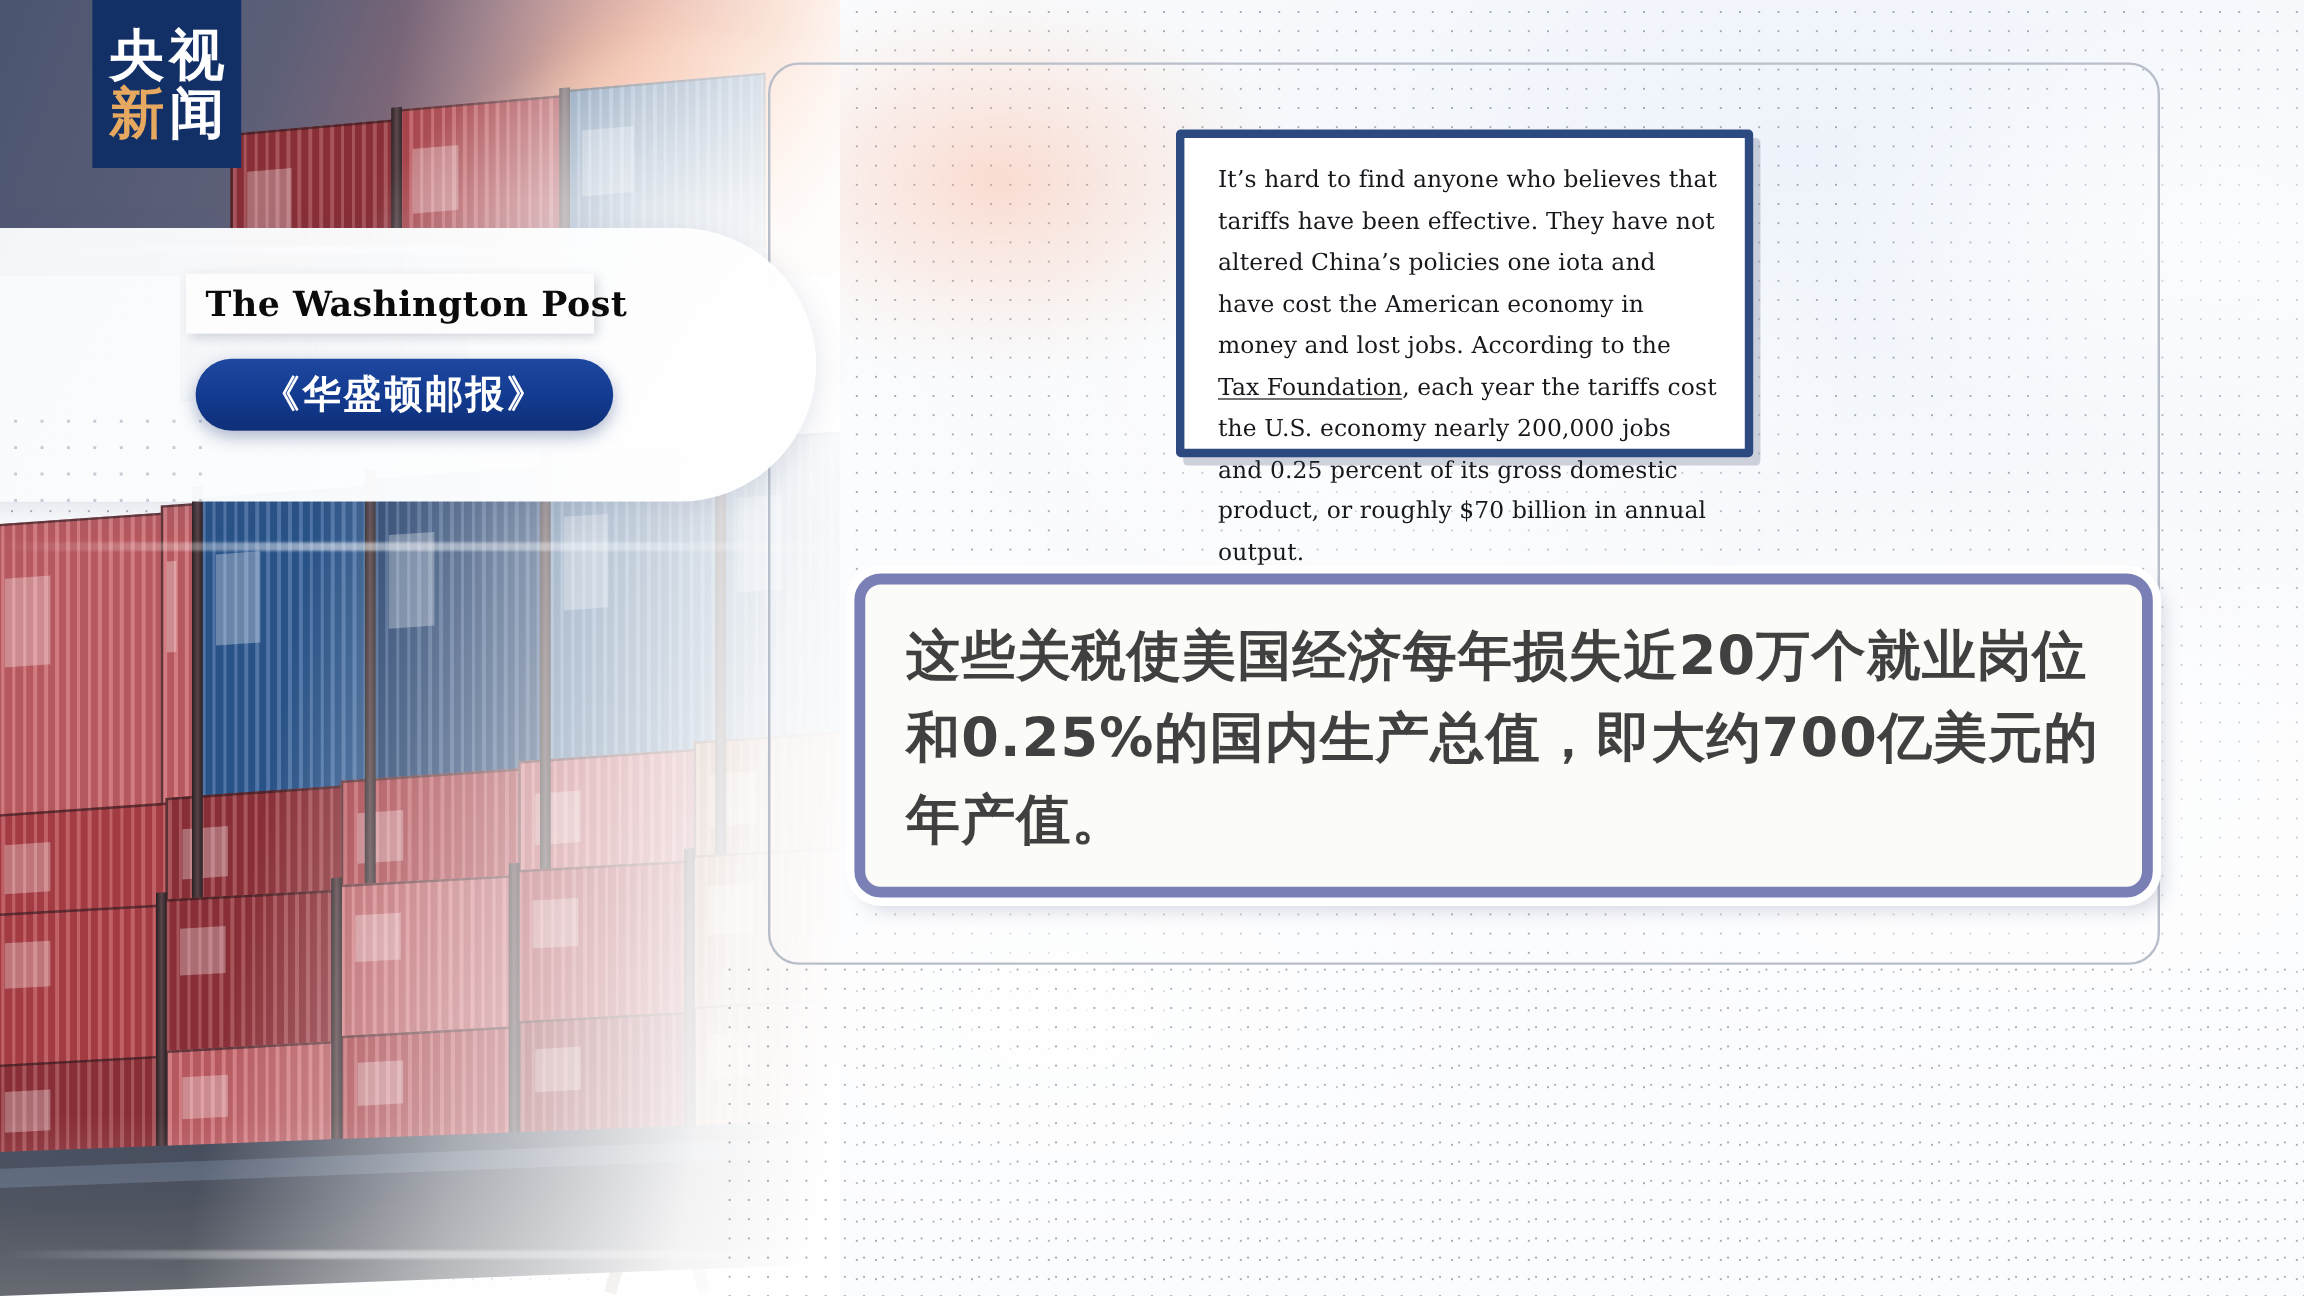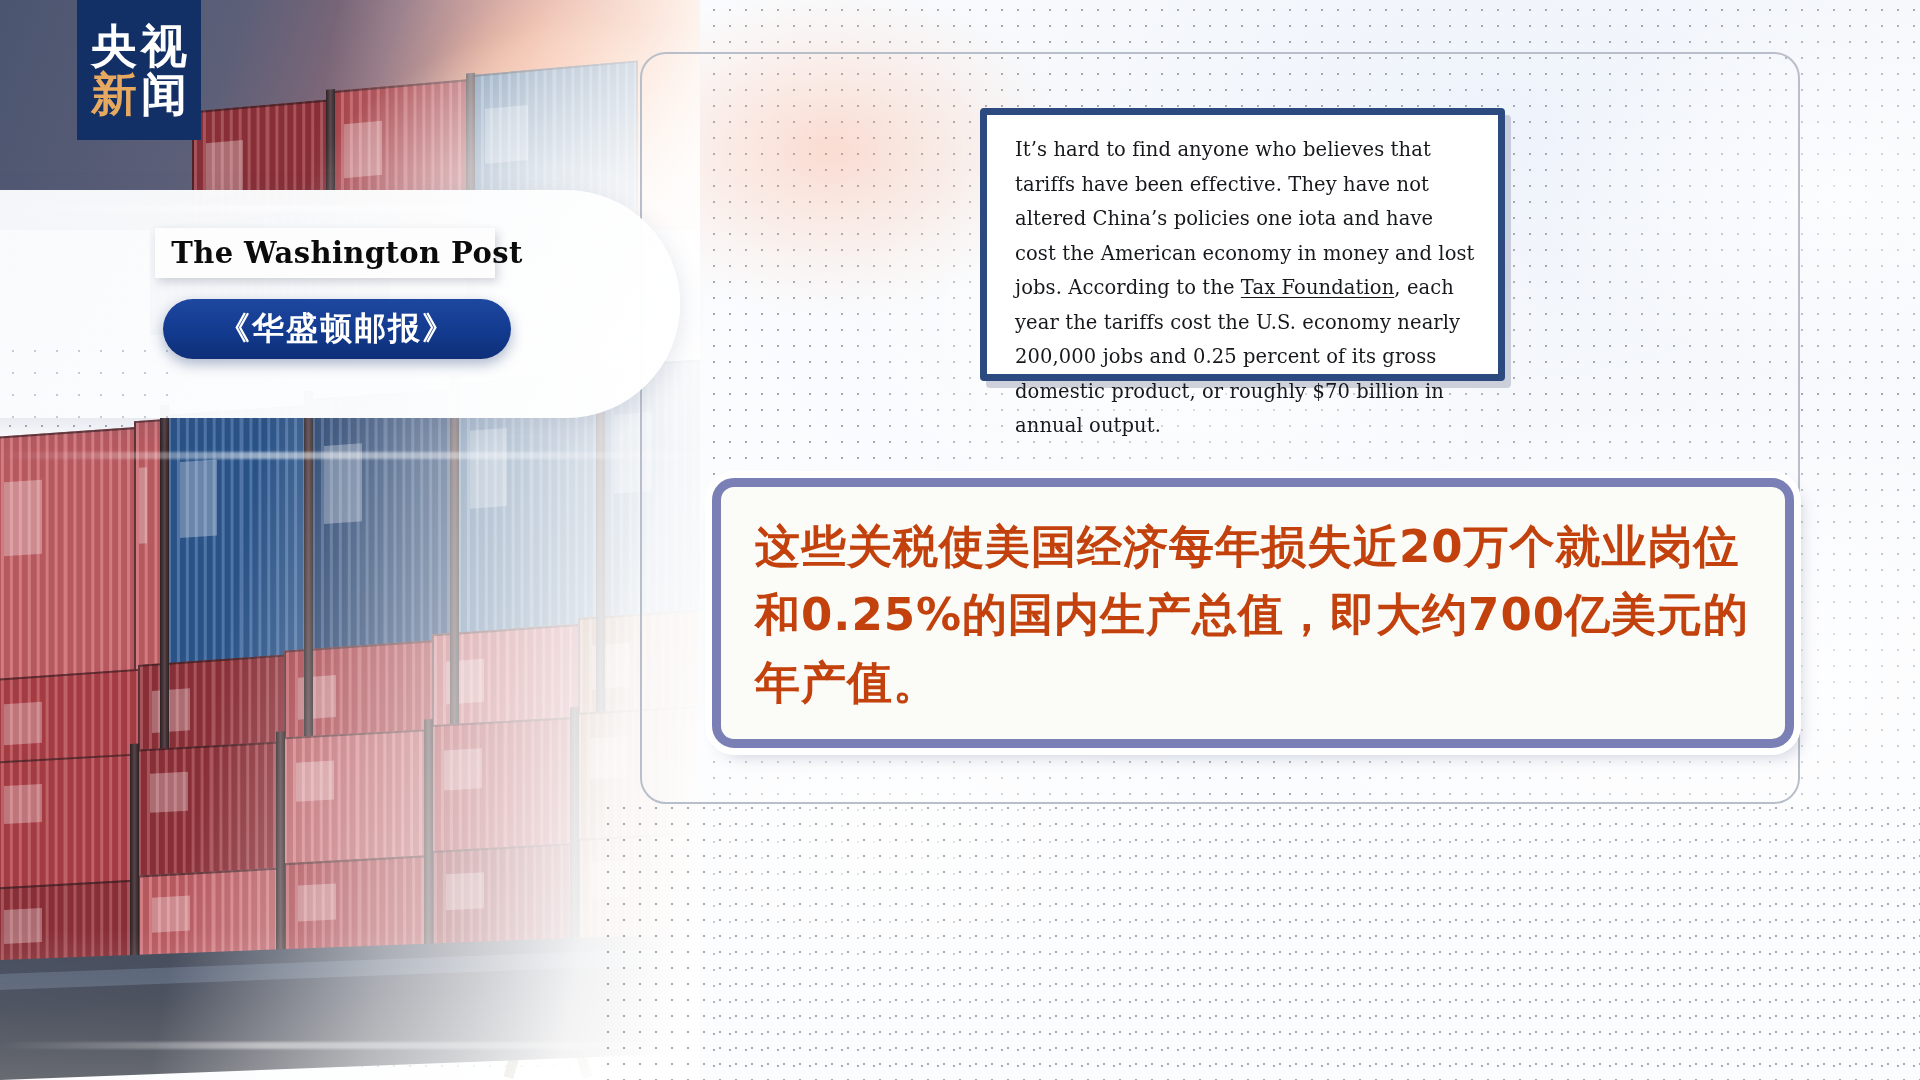--- a/index.html
+++ b/index.html
@@ -161,21 +161,21 @@
 
   
   .frame{
     position:absolute; left:640px; top:52px; width:1160px; height:752px;
     border:2.5px solid #b9bfca; border-radius:26px;
     z-index:5;
   }
 
   
   .enbox{
-    position:absolute; left:980px; top:108px; width:525px; height:273px;
+    position:absolute; left:980px; top:108px; width:481px; height:273px;
     background:#ffffff;
     border:7px solid #2c4a80;
     border-radius:4px;
     box-shadow:6px 7px 0 rgba(150,158,178,.45);
     z-index:20;
     padding:18px 22px 0 28px;
   }
   .enbox p{
     font-family:"DejaVu Serif", serif;
     font-size:19.5px; line-height:34.5px; color:#16181c;
@@ -190,21 +190,21 @@
     border:9px solid #7a80b5;
     border-radius:22px;
     box-shadow:
       0 0 0 7px #ffffff,
       7px 9px 16px rgba(105,112,150,.30);
     z-index:20;
     padding:26px 34px 0 34px;
   }
   .cnbox p{
     font-family:"DejaVu Sans", sans-serif; font-weight:700;
-    font-size:45px; line-height:68px; color:#c2410c;
+    font-size:45px; line-height:68px; color:#404040;
     letter-spacing:1px;
   }
 
   
   .bottom-dots{
     position:absolute; left:600px; top:800px; width:1320px; height:280px;
     background-image:radial-gradient(#55596a 1.05px, transparent 1.2px);
     background-size:16px 16px;
     opacity:.5; z-index:4;
   }

